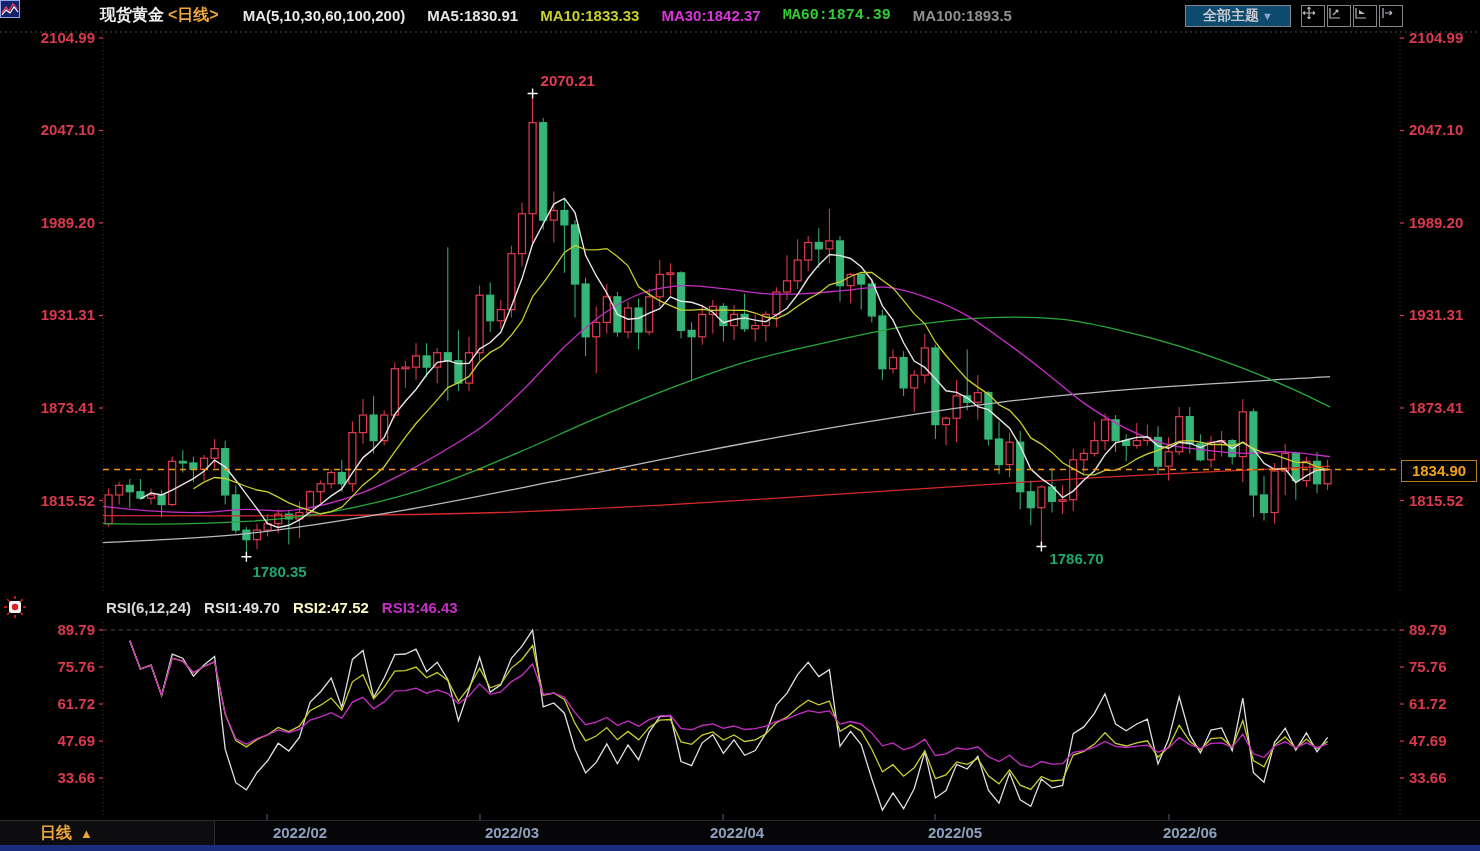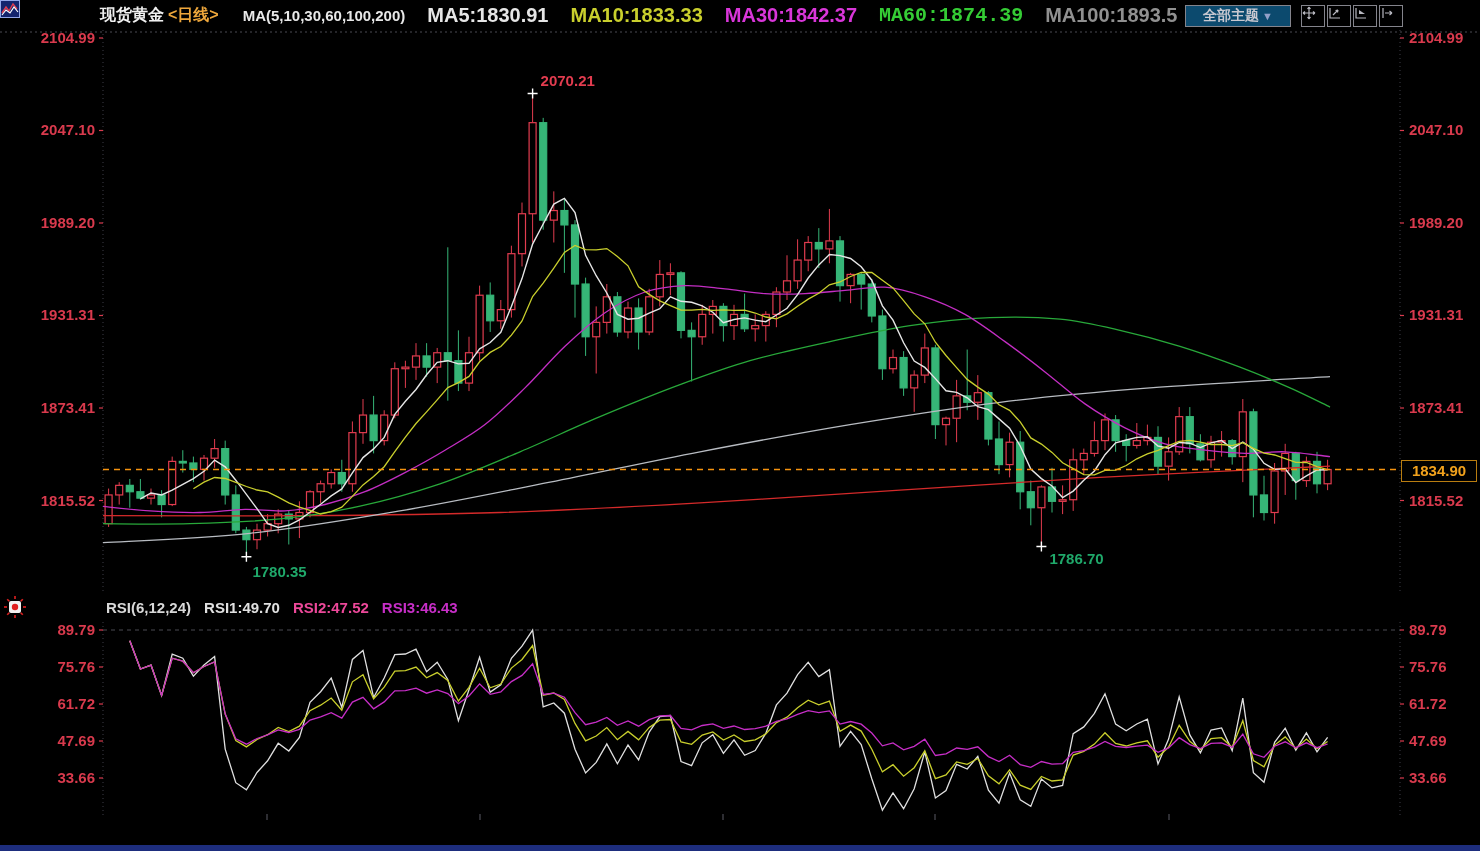--- a/index.html
+++ b/index.html
@@ -6,21 +6,21 @@
   body{font-family:"Liberation Sans","DejaVu Sans",sans-serif;position:relative;}
   #stage{position:absolute;left:0;top:0;width:1480px;height:851px;background:#000;}
   svg{position:absolute;left:0;top:0;}
   svg text{font-family:"Liberation Sans","DejaVu Sans",sans-serif;}
   
   #header{position:absolute;left:0;top:0;width:1352px;height:30px;background:#000;display:flex;align-items:center;z-index:5;}
   #header .lead{padding-left:100px;display:flex;align-items:center;gap:10px;white-space:nowrap;}
   .sym{color:#f0f0f0;font-weight:700;font-size:16px;}
   .ptag{color:#eda63b;font-weight:700;font-size:16px;}
   .mahead{color:#e8e8e8;font-size:15px;font-weight:600;margin-left:4px;}
-  .maval{font-size:20px;font-weight:600;margin-left:12px;}
+  .maval{font-size:15px;font-weight:600;margin-left:12px;}
   #theme-btn{position:absolute;left:1185px;top:5px;width:104px;height:20px;border:1px solid #84848c;color:#c8c8d0;font-size:14px;font-weight:600;display:flex;align-items:center;justify-content:center;gap:3px;background:#0c4a6e;cursor:pointer;}
   #theme-btn .arrow{color:#93a0c8;font-size:11px;}
   .tool-btn{position:absolute;top:5px;width:22px;height:20px;border:1px solid #84848c;background:#000;display:flex;align-items:center;justify-content:center;cursor:pointer;}
   
   #rsi-row{position:absolute;left:0;top:594px;width:1480px;height:26px;background:#000;display:flex;align-items:center;z-index:5;}
   #sun-wrap{position:absolute;left:3px;top:1px;}
   #rsi-row .lead{padding-left:106px;display:flex;align-items:center;white-space:nowrap;}
   .rsihead{color:#d8d8d8;font-size:15px;font-weight:600;}
   .rsival{font-size:15px;font-weight:600;margin-left:13px;text-align:center;}
   
@@ -769,22 +769,33 @@
           <line x1="4.2" y1="4.2" x2="6.3" y2="6.3"></line>
             <line x1="17.7" y1="17.7" x2="19.8" y2="19.8"></line>
           <line x1="4.2" y1="19.8" x2="6.3" y2="17.7"></line>
             <line x1="17.7" y1="6.3" x2="19.8" y2="4.2"></line>
         </g>
       </svg>
     </div>
     <div class="lead">
       <span class="rsihead">RSI(6,12,24)</span>
       <span class="rsival" style="color: rgb(224, 224, 224);">RSI1:49.70</span>
-      <span class="rsival" style="color: #ec4899;">RSI2:47.52</span>
+      <span class="rsival" style="color: #fef9c3;">RSI2:47.52</span>
       <span class="rsival" style="color: rgb(199, 46, 199);">RSI3:46.43</span>
     </div>
   </div>
 
   <div id="price-badge" style="top: 459.536px;">1834.90</div>
 
+  <div id="bottom-axis">
+    <div id="period-box">
+      <span class="plabel">日线</span>
+      <span class="parrow">▲</span>
+    </div>
+  <span class="xlbl" style="left: 255px;">2022/02</span>
+      <span class="xlbl" style="left: 467px;">2022/03</span>
+      <span class="xlbl" style="left: 692px;">2022/04</span>
+      <span class="xlbl" style="left: 910px;">2022/05</span>
+      <span class="xlbl" style="left: 1145px;">2022/06</span>
+    </div>
 
   <div id="bottom-bar"></div>
 </div>
 
 </body></html>

